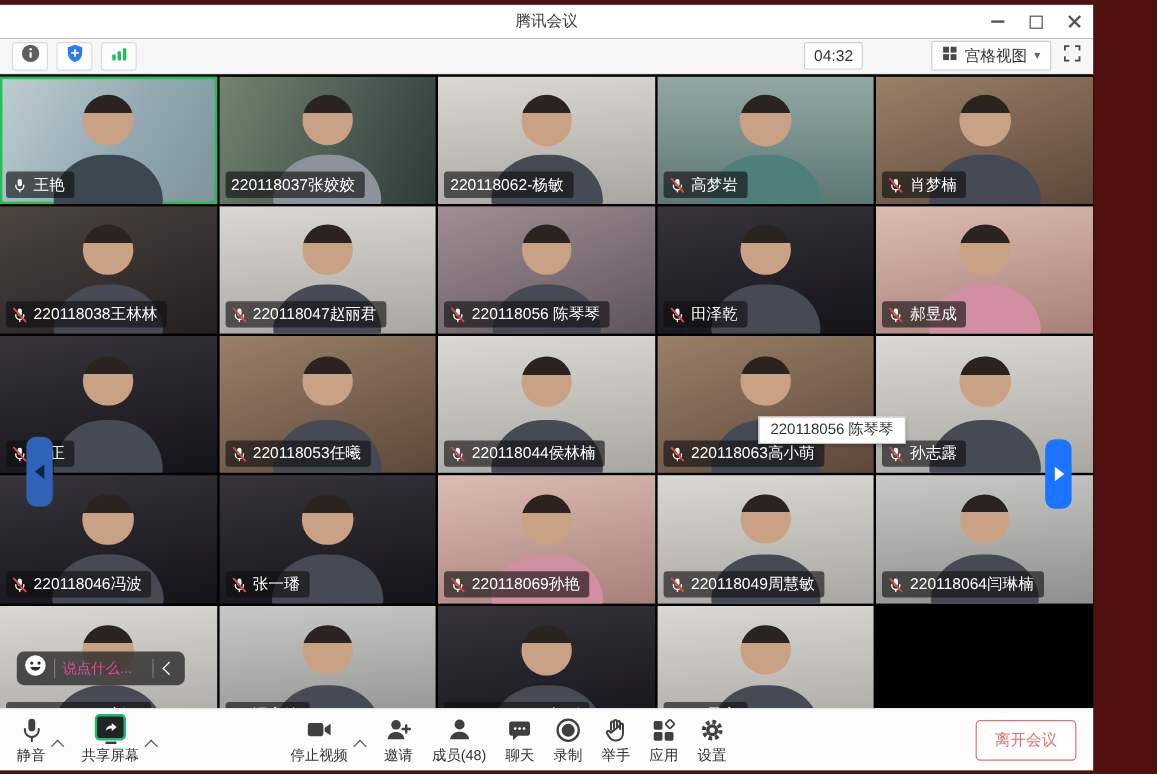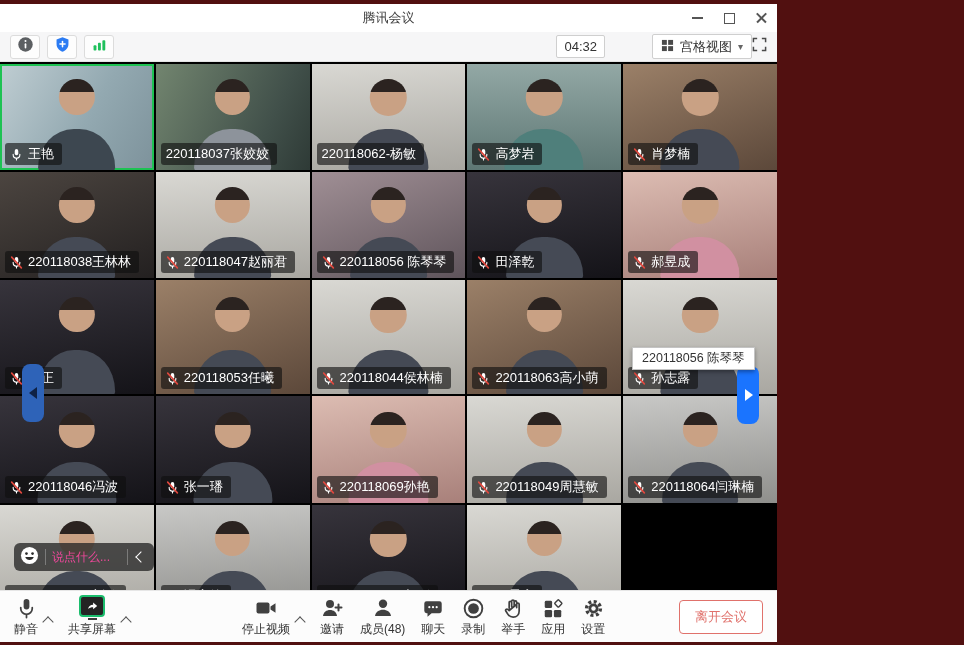--- a/index.html
+++ b/index.html
@@ -1,35 +1,35 @@
 <!DOCTYPE html>
 <html><head>
 <meta charset="utf-8">
 <style>
   html,body{margin:0;padding:0;}
   body{width:964px;height:645px;background:#511010;position:relative;overflow:hidden;
        font-family:"Liberation Sans","DejaVu Sans",sans-serif;}
-  .window{position:absolute;left:0;top:4px;width:777px;height:638px;background:#000;display:flex;flex-direction:column;}
+  .window{position:absolute;left:0;top:4px;width:911px;height:638px;background:#000;display:flex;flex-direction:column;}
 
   
   .titlebar{height:28px;background:#fff;display:flex;align-items:center;position:relative;flex:none;}
   .title{position:absolute;left:0;right:0;text-align:center;font-size:13px;color:#3c3c3c;}
   .win-controls{margin-left:auto;display:flex;align-items:center;height:100%;z-index:2;}
   .wc{width:32px;height:100%;display:flex;align-items:center;justify-content:center;cursor:pointer;}
   .glyph-min{width:11px;height:2px;background:#555;}
   .glyph-max{width:9px;height:9px;border:1.5px solid #555;}
   .glyph-close{position:relative;width:11px;height:11px;}
   .glyph-close::before,.glyph-close::after{content:"";position:absolute;left:-1px;top:4.5px;width:13px;height:1.6px;background:#555;}
   .glyph-close::before{transform:rotate(45deg);} .glyph-close::after{transform:rotate(-45deg);}
 
   
   .toolbar{height:30px;background:#f6f6f7;display:flex;align-items:center;padding:0 10px;flex:none;border-bottom:1px solid #e3e3e3;box-sizing:border-box;}
   .tb-left{display:flex;gap:7px;}
   .tb-btn{height:22px;min-width:28px;border:1px solid #dcdcdc;background:#fdfdfd;border-radius:3px;display:flex;align-items:center;justify-content:center;cursor:pointer;}
-  .tb-right{margin-left:auto;display:flex;align-items:center;}
+  .tb-right{margin-left:auto;display:flex;align-items:center;gap:10px;}
   .timer{height:21px;padding:0 7px;border:1px solid #cfcfcf;background:#fff;border-radius:2px;font-size:13px;color:#333;display:flex;align-items:center;}
   .viewbtn{height:23px;border:1px solid #cfcfcf;background:#fff;border-radius:2px;display:flex;align-items:center;gap:6px;padding:0 8px;cursor:pointer;margin-left:47px;}
   .viewbtn .vlabel{font-size:13px;color:#333;}
   .caret{font-size:10px;color:#666;}
   .fsbtn{display:flex;align-items:center;cursor:pointer;}
 
   
   .gridwrap{flex:none;height:528px;overflow:hidden;background:#000;position:relative;}
   .grid{display:grid;grid-template-columns:repeat(5,1fr);grid-template-rows:106px 106px 114px 107px 107px;gap:2px;padding-top:2px;}
   .tile{position:relative;overflow:hidden;background:#0a0a0a;}

